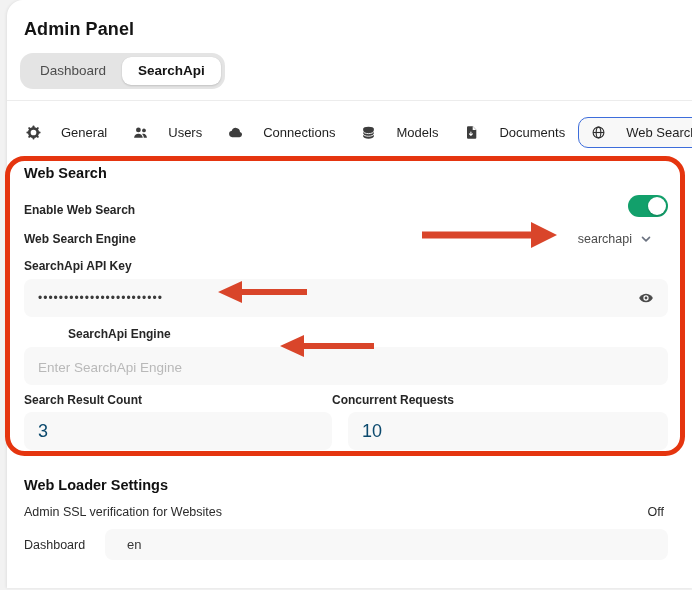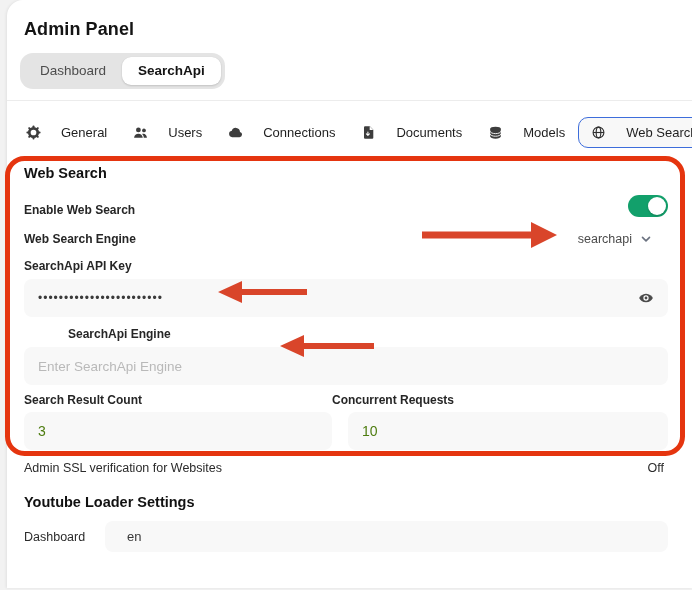--- a/index.html
+++ b/index.html
@@ -72,21 +72,21 @@
     display:flex; align-items:center; gap:8px; margin-right:16px; cursor:pointer;
   }
   .select .sel-val { font-size:12.5px; color:#4b4b4b; }
 
   .field {
     margin-top:6px; position:relative;
   }
   .tinput {
     width:100%; height:38px; border:none; outline:none;
     background:#f8f8f8; border-radius:8px;
-    padding:0 36px 0 14px; font-size:14px; color:#4d7c0f;
+    padding:0 36px 0 14px; font-size:18px; color:#0c4a6e;
     font-family:"Liberation Sans","DejaVu Sans",sans-serif;
   }
   .tinput::placeholder { color:#b9b9b9; font-size:13.5px; }
   .tinput.masked { font-size:12px; letter-spacing:1px; color:#3a3a3a; }
   .eye-btn {
     position:absolute; right:14px; top:50%; transform:translateY(-50%);
     width:16px; height:16px; cursor:pointer; background:none; border:none; padding:0;
   }
 
   .two-col { display:flex; gap:0; margin-top:8px; }
@@ -156,33 +156,33 @@
       <span>Users</span>
     </div>
     <div class="tab">
       <svg class="ticon" viewBox="0 0 20 20">
         <path d="M5.6 16.2a4.3 4.3 0 01-.5-8.55A5.6 5.6 0 0116 9.2a3.55 3.55 0 01-1 7z" fill="#3d3d3d"></path>
       </svg>
       <span>Connections</span>
     </div>
     <div class="tab">
       <svg class="ticon" viewBox="0 0 20 20">
+        <path d="M3 4.9v10.2c0 1.8 3.1 3.1 7 3.1s7-1.3 7-3.1V4.9z" fill="#3d3d3d"></path>
+        <ellipse cx="10" cy="4.9" rx="7" ry="2.7" fill="#3d3d3d"></ellipse>
+        <path d="M3 8.4c0 1.8 3.1 3.1 7 3.1s7-1.3 7-3.1M3 11.9c0 1.8 3.1 3.1 7 3.1s7-1.3 7-3.1" fill="none" stroke="#fff" stroke-width="1.2"></path>
+      </svg>
+      <span>Models</span>
+    </div>
+    <div class="tab">
+      <svg class="ticon" viewBox="0 0 20 20">
         <path d="M5.4 1.8h6.4l4.6 4.6V17a1.4 1.4 0 01-1.4 1.4H5.4A1.4 1.4 0 014 17V3.2a1.4 1.4 0 011.4-1.4z" fill="#3d3d3d"></path>
         <path d="M11.6 1.8v4.8h4.8z" fill="#fff"></path>
         <path d="M9.2 9.4v4.4m0 0l-2-2m2 2l2-2" fill="none" stroke="#fff" stroke-width="1.4" stroke-linecap="round" stroke-linejoin="round"></path>
       </svg>
       <span>Documents</span>
-    </div>
-    <div class="tab">
-      <svg class="ticon" viewBox="0 0 20 20">
-        <path d="M3 4.9v10.2c0 1.8 3.1 3.1 7 3.1s7-1.3 7-3.1V4.9z" fill="#3d3d3d"></path>
-        <ellipse cx="10" cy="4.9" rx="7" ry="2.7" fill="#3d3d3d"></ellipse>
-        <path d="M3 8.4c0 1.8 3.1 3.1 7 3.1s7-1.3 7-3.1M3 11.9c0 1.8 3.1 3.1 7 3.1s7-1.3 7-3.1" fill="none" stroke="#fff" stroke-width="1.2"></path>
-      </svg>
-      <span>Models</span>
     </div>
     <div class="tab selected" style="border-color: rgb(61, 109, 219);">
       <svg class="ticon" viewBox="0 0 20 20">
         <g fill="none" stroke="#2f2f2f" stroke-width="1.5">
           <circle cx="10" cy="10" r="7.2"></circle>
           <ellipse cx="10" cy="10" rx="3.1" ry="7.2"></ellipse>
           <path d="M2.8 10h14.4"></path>
         </g>
       </svg>
       <span>Web Search</span>
@@ -243,26 +243,26 @@
     </div>
     <div class="two-col-inputs">
       <div class="col-left">
         <input class="tinput" type="text" value="3" style="">
       </div>
       <div class="col-right">
         <input class="tinput" type="text" value="10" style="">
       </div>
     </div>
 
+    <div class="section-title wl-title">Web Loader Settings</div>
     <div class="row row-ssl">
       <div class="ssl-lbl">Admin SSL verification for Websites</div>
       <div class="ssl-val">Off</div>
     </div>
 
-    <div class="section-title yt-title">Youtube Loader Settings</div>
     <div class="row-lang">
       <div class="lang-lbl">Dashboard</div>
       <input class="lang-input" type="text" value="en" style="">
     </div>
 
   </div>
 </div>
 
 <svg class="overlay" viewBox="0 0 692 590">
   <rect x="7.5" y="158.5" width="675" height="295" rx="17" fill="none" stroke-width="5" stroke="#e5350f"></rect>

